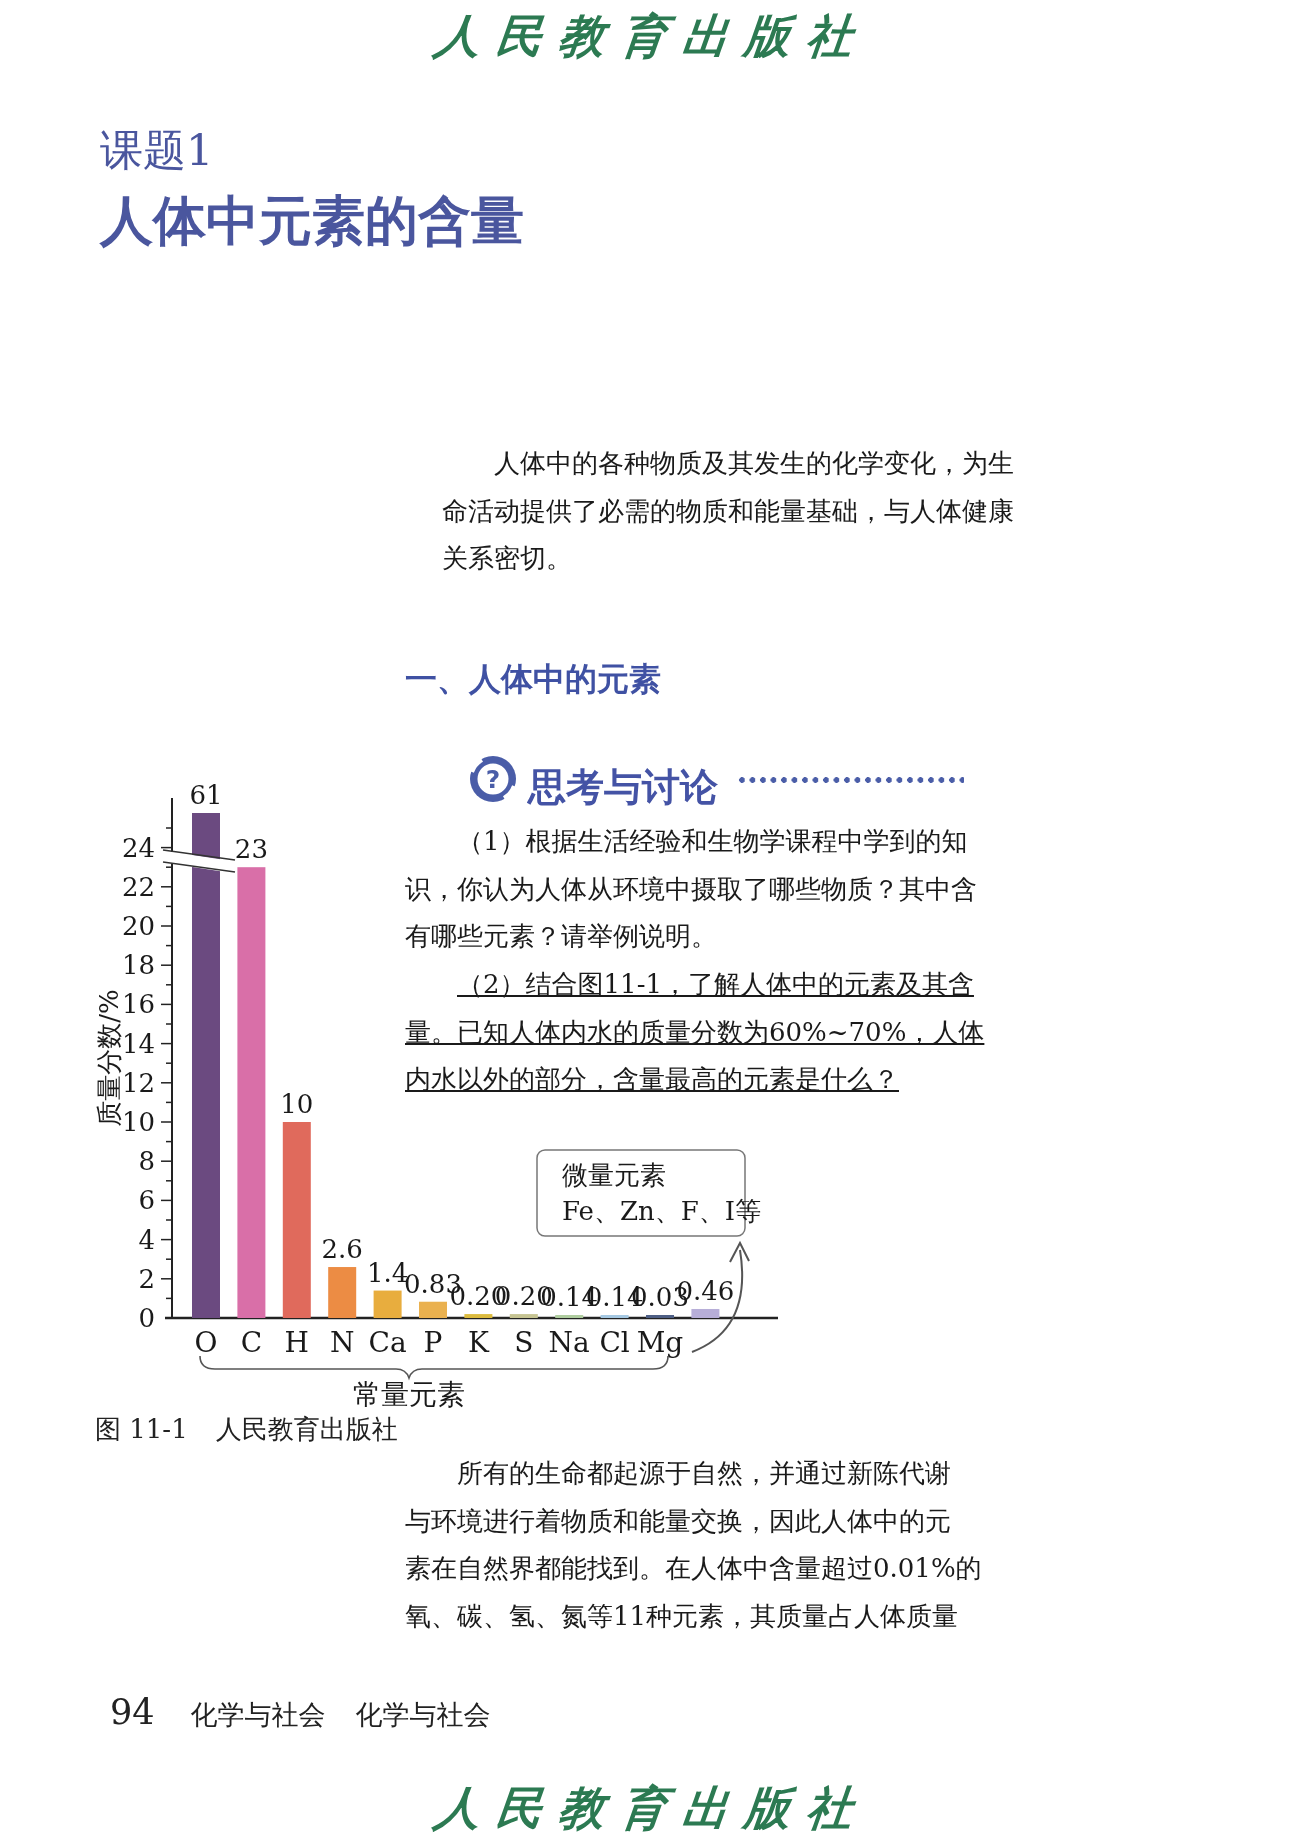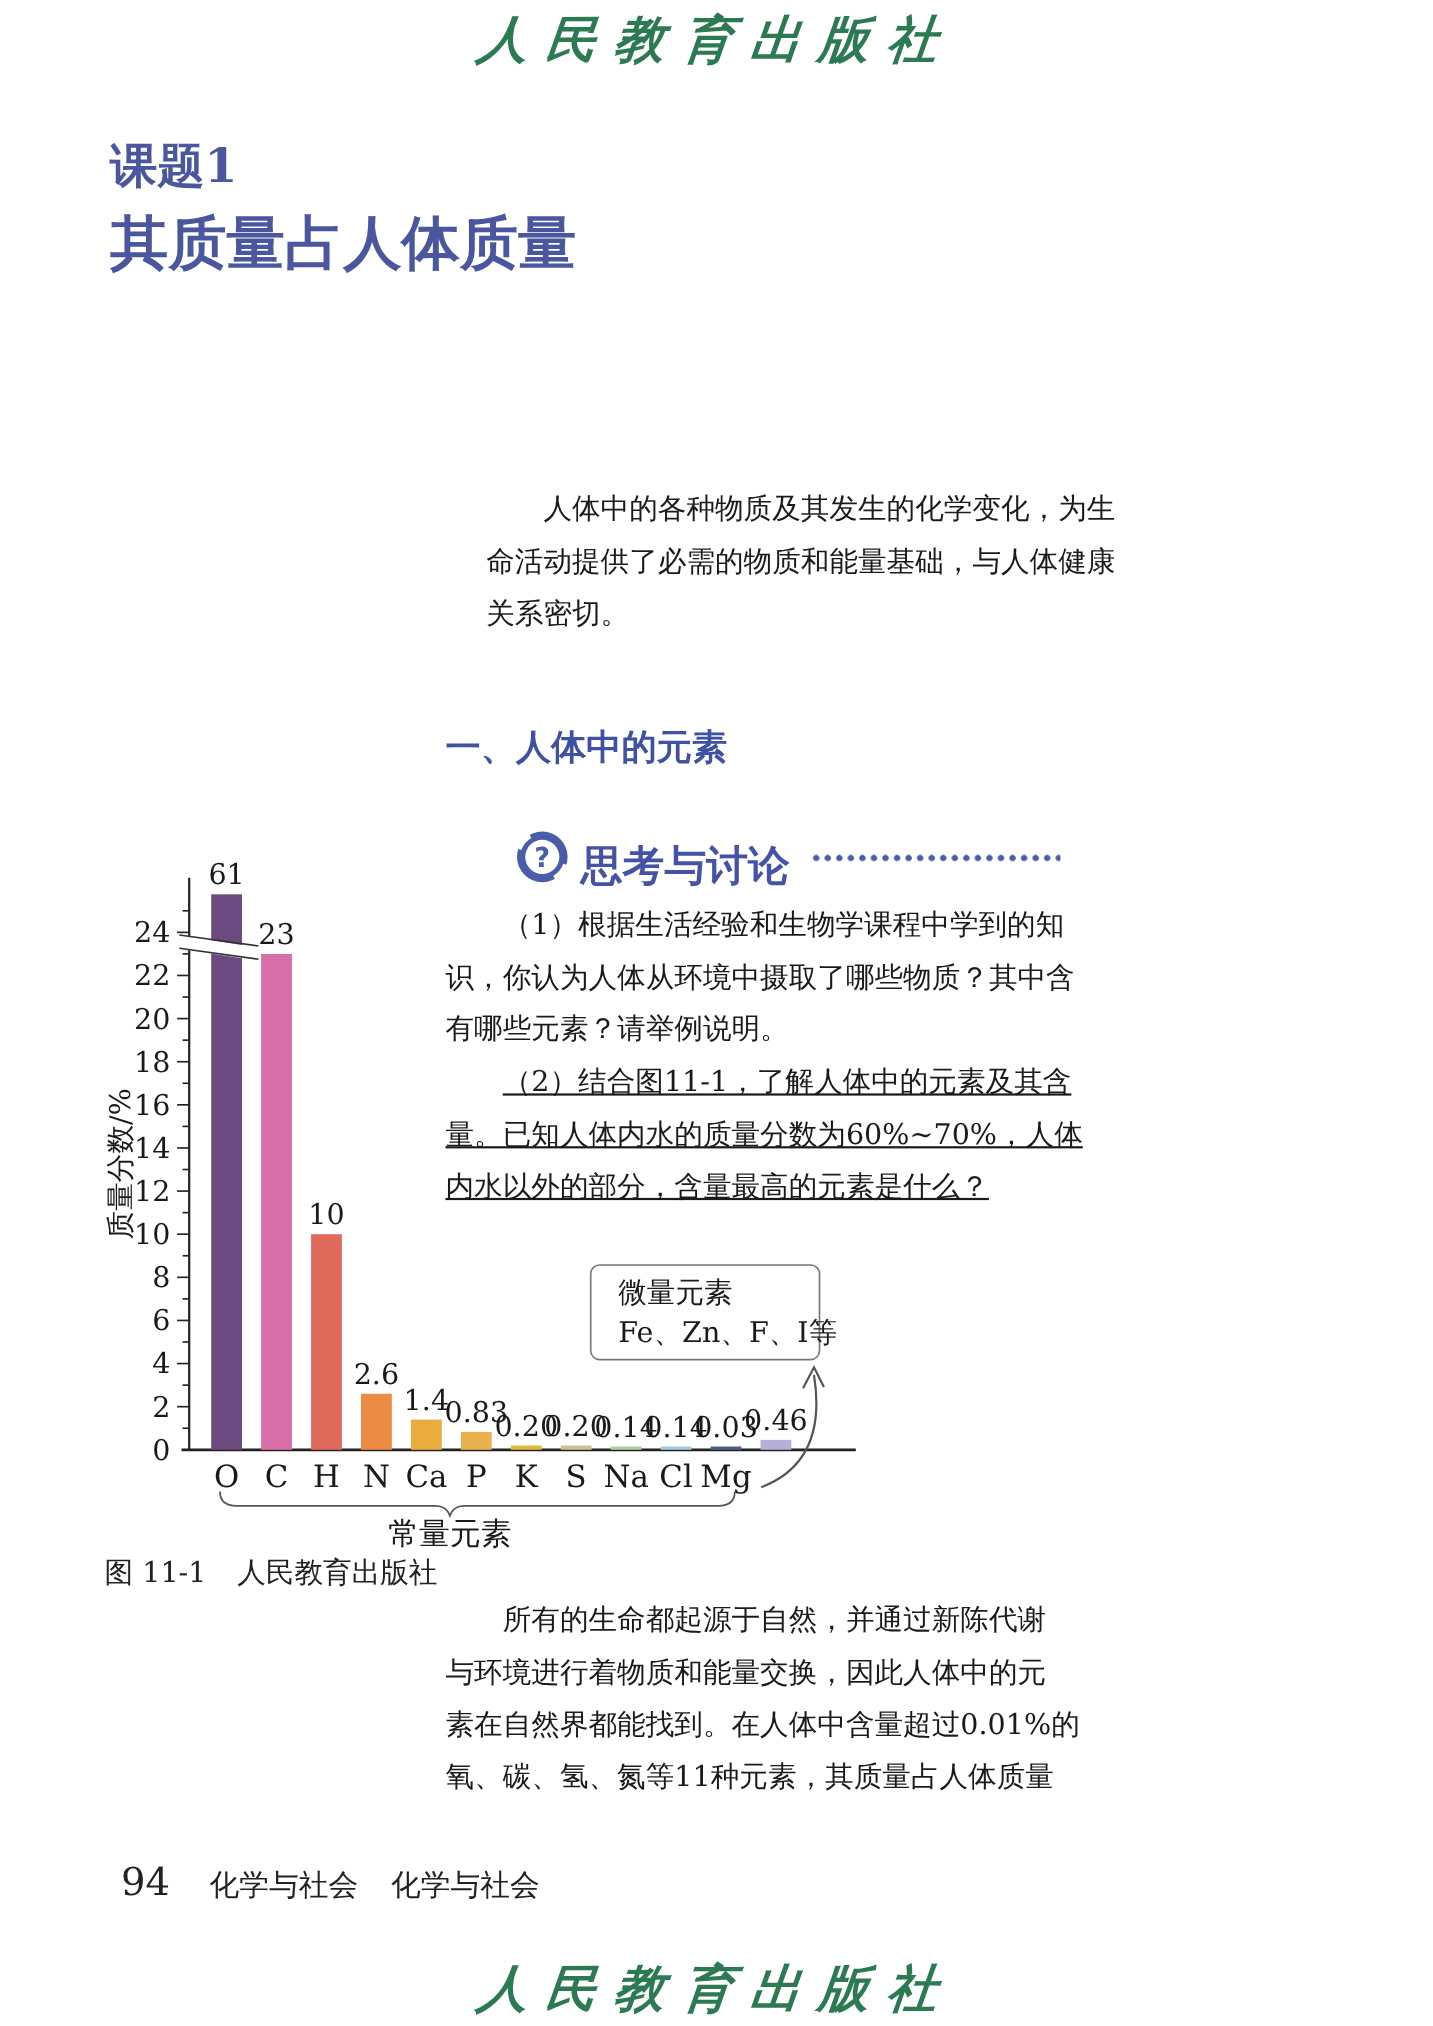--- a/index.html
+++ b/index.html
@@ -3,21 +3,21 @@
 <meta charset="utf-8">
 <style>
   html,body{margin:0;padding:0;background:#e8e8e8;}
   .page{position:relative;width:1303px;height:1842px;background:#ffffff;margin:0 auto;overflow:hidden;
         font-family:"DejaVu Serif","Liberation Serif",serif;color:#1a1a1a;}
   .logo{position:absolute;left:0;right:0;text-align:center;color:#2c7a52;
         font-family:"DejaVu Serif",serif;font-style:italic;font-weight:bold;
         font-size:46px;letter-spacing:16px;transform:skewX(-6deg);}
   .logo.top{top:6px;}
   .logo.bot{top:1778px;}
-  .topic{position:absolute;left:100px;top:122px;color:#4a569e;font-weight:bold;font-size:43px;}
+  .topic{position:absolute;left:100px;top:122px;color:#4a569e;font-weight:normal;font-size:43px;}
   .title{position:absolute;left:100px;top:186px;color:#4a569e;font-weight:bold;font-size:53px;margin:0;}
   .body{position:absolute;left:405px;width:580px;font-size:26px;line-height:47.5px;
         white-space:pre-line;text-indent:2em;margin:0;}
   .intro{top:440px;margin-left:37px;}
   .q1{top:818px;}
   .q2{top:961px;text-decoration:underline;}
   .bottom-para{top:1450px;}
   .section{position:absolute;left:405px;top:658px;margin:0;color:#3f51a3;
            font-family:"Liberation Sans","DejaVu Sans",sans-serif;font-weight:bold;font-size:32px;}
   .td-head{position:absolute;left:468px;top:754px;height:52px;}
@@ -40,21 +40,21 @@
   .footer .book{margin-left:30px;}
 </style>
 </head>
 <body>
 
 <div class="page">
 
   <div class="logo top">人民教育出版社</div>
 
   <div class="topic">课题1</div>
-  <h1 class="title">其质量占人体质量</h1>
+  <h1 class="title">人体中元素的含量</h1>
 
   <p class="body intro">人体中的各种物质及其发生的化学变化，为生
 命活动提供了必需的物质和能量基础，与人体健康
 关系密切。</p>
 
   <h2 class="section">一、人体中的元素</h2>
 
   <div class="td-head">
     <svg class="td-icon" viewBox="0 0 50 50">
       <circle cx="25" cy="25" r="23" fill="#4a5da8"></circle>

